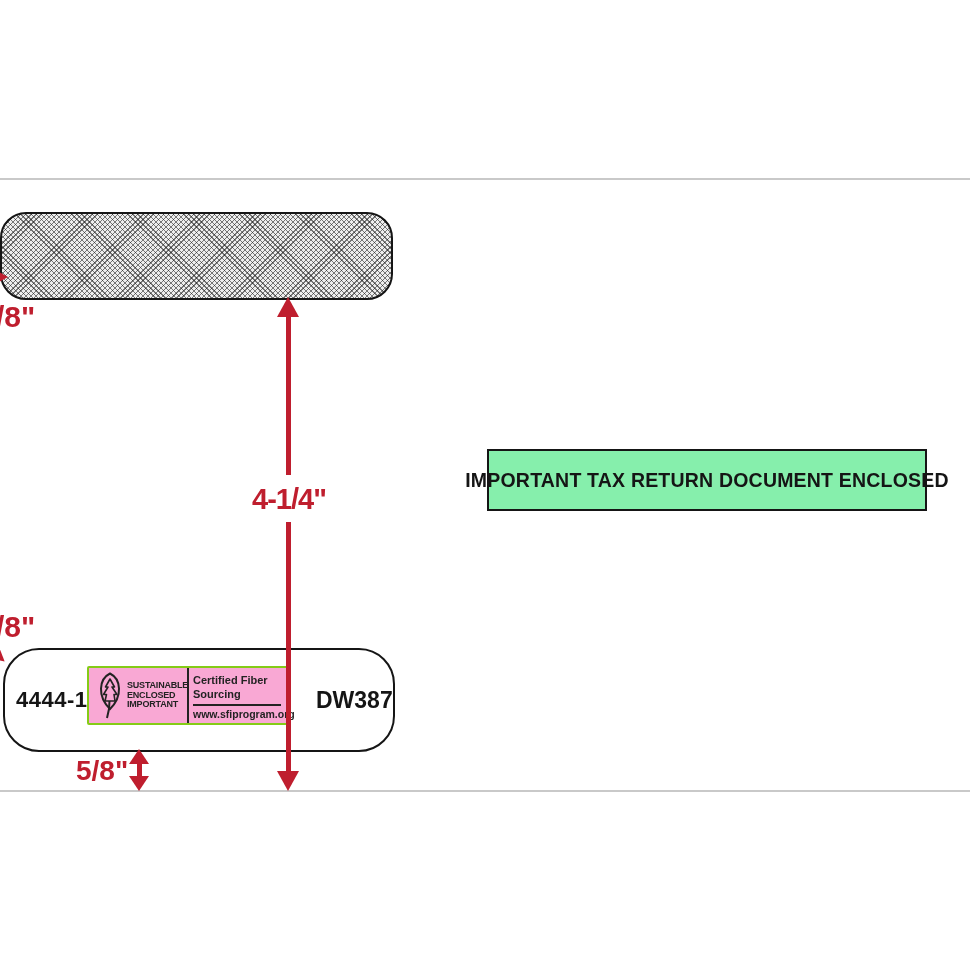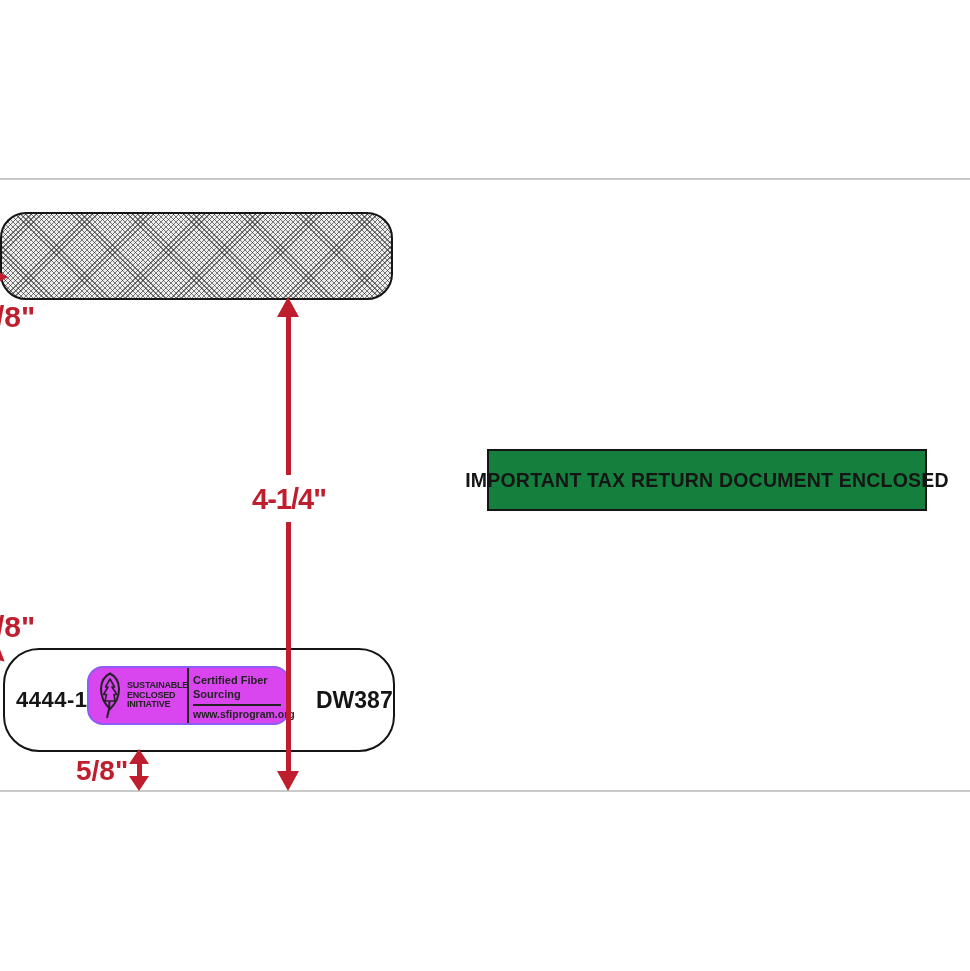--- a/index.html
+++ b/index.html
@@ -41,38 +41,38 @@
   .frag-bottom{left:-13px;top:644px;transform:rotate(40deg);}
 
   
   .dbl-shaft{position:absolute;left:137px;top:762px;width:5px;height:17px;background:#bf1e2e;z-index:5;}
   .dbl-up{left:129px;top:749px;border-left:10.5px solid transparent;border-right:10.5px solid transparent;border-bottom:15px solid #bf1e2e;}
   .dbl-down{left:129px;top:776px;border-left:10.5px solid transparent;border-right:10.5px solid transparent;border-top:15px solid #bf1e2e;}
 
   
   .notice-box{
     position:absolute;left:487px;top:449px;width:436px;height:58px;
-    border:2.5px solid #151515;background:#15803d;z-index:2;
+    border:2.5px solid #151515;background:#86efac;z-index:2;
     display:flex;align-items:center;justify-content:center;
   }
   .notice-box span{font-weight:bold;font-size:19.5px;letter-spacing:.2px;color:#151515;white-space:nowrap;}
 
   
   .bottom-window{
     position:absolute;left:3px;top:648px;width:388px;height:100px;
     border:2.5px solid #151515;border-radius:36px;background:#ffffff;z-index:2;
   }
   .code{position:absolute;font-weight:bold;color:#151515;white-space:nowrap;}
   .code-left{left:11px;top:37px;font-size:22px;letter-spacing:.5px;}
   .code-right{left:300px;top:37px;font-size:23px;margin-left:11px;}
 
   
   .sfi-box{
     position:absolute;left:82px;top:16px;width:199px;height:55px;
-    border:2px solid #8b5cf6;border-radius:16px;background:#d946ef;
+    border:2px solid #84cc16;border-radius:2px;background:#f9a8d4;
   }
   .sfi-leaf{position:absolute;left:6px;top:4px;}
   .sfi-name{position:absolute;left:38px;top:13px;font-weight:bold;font-size:9px;line-height:9.5px;letter-spacing:-.2px;color:#232323;}
   .sfi-divider{position:absolute;left:98px;top:0;bottom:0;width:1.5px;background:#232323;}
   .sfi-right{position:absolute;left:104px;top:5px;width:92px;color:#232323;}
   .sfi-claim{font-weight:bold;font-size:11px;line-height:14px;white-space:nowrap;}
   .sfi-rule{width:88px;height:1.5px;background:#232323;margin-top:3px;}
   .sfi-url{font-weight:bold;font-size:10.5px;margin-top:2px;white-space:nowrap;}
 </style>
 </head>
@@ -106,21 +106,21 @@
 
     <div class="sfi-box">
       <svg class="sfi-leaf" width="30" height="47" viewBox="0 0 30 47">
         <path d="M15 1.5 C26 7 28 24 15 37 C2 24 4 7 15 1.5 Z" fill="none" stroke="#232323" stroke-width="2"></path>
         <path d="M15 7 L10.5 15 h2.5 L8.5 22.5 h3 L10 29 h10 L19 22.5 h3 L17 15 h2.5 Z" fill="none" stroke="#232323" stroke-width="1.6" stroke-linejoin="round"></path>
         <path d="M14.5 29 L14 37 L12 46" fill="none" stroke="#232323" stroke-width="2"></path>
       </svg>
       <div class="sfi-name">
         <div>SUSTAINABLE</div>
         <div>ENCLOSED</div>
-        <div>INITIATIVE</div>
+        <div>IMPORTANT</div>
       </div>
       <div class="sfi-divider"></div>
       <div class="sfi-right">
         <div class="sfi-claim">Certified Fiber</div>
         <div class="sfi-claim">Sourcing</div>
         <div class="sfi-rule"></div>
         <div class="sfi-url">www.sfiprogram.org</div>
       </div>
     </div>
 

